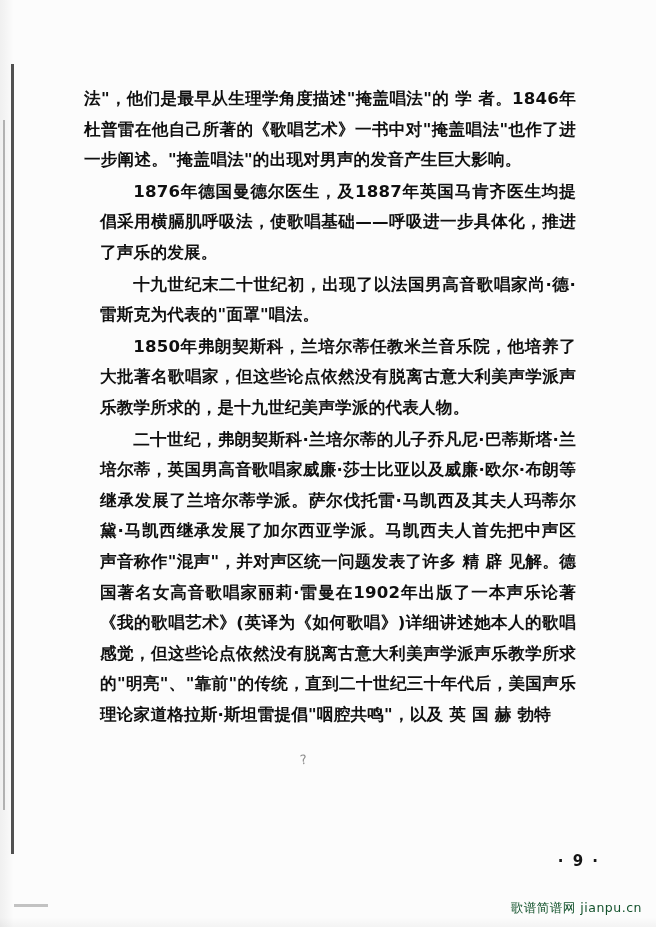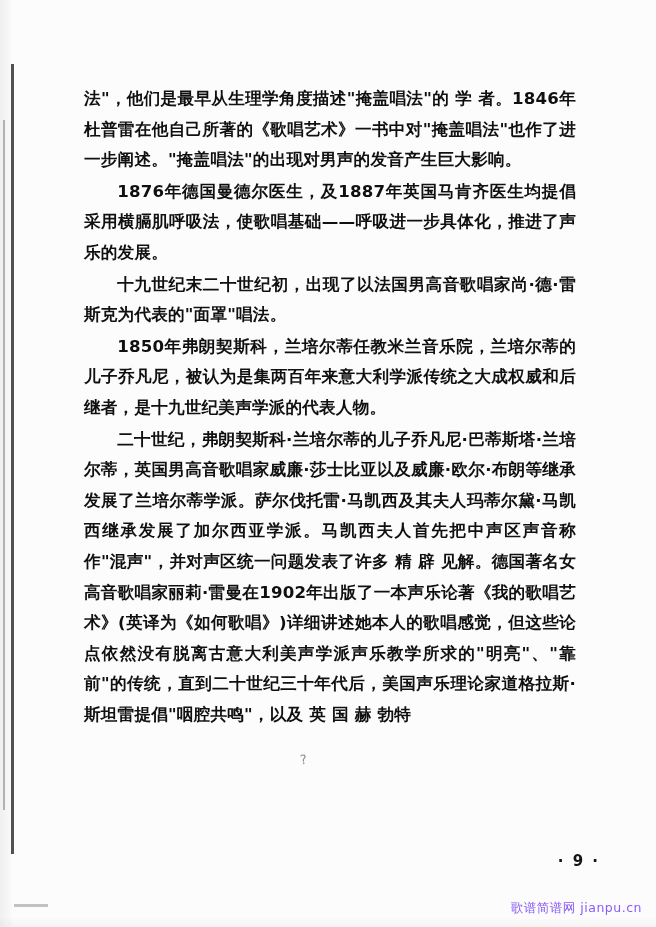--- a/index.html
+++ b/index.html
@@ -60,38 +60,39 @@
     letter-spacing: 0.2px;
     text-align: justify;
     text-justify: inter-character;
   }
   .para {
     margin: 0 0 1px 0;
     text-indent: 0;
   }
   .para.indent {
     text-indent: 2em;
+    margin-left: 16px;
   }
   .page-number {
     position: absolute;
     right: 56px;
     top: 852px;
     font-family: "DejaVu Sans", sans-serif;
     font-size: 15px;
     font-weight: 700;
     color: #151515;
     letter-spacing: 2px;
   }
   .watermark {
     position: absolute;
     right: 14px;
     bottom: 10px;
     font-family: "DejaVu Sans", sans-serif;
     font-size: 12.5px;
-    color: #8b5cf6;
+    color: #14532d;
     letter-spacing: 0.5px;
   }
   .smudge {
     position: absolute;
     left: 300px;
     top: 752px;
     font-size: 13px;
     color: #6a6a6a;
     transform: rotate(-8deg);
     opacity: 0.75;
@@ -111,21 +112,21 @@
 
 <div class="page">
 
   <div class="left-bar"></div>
   <div class="left-bar2"></div>
 
   <div class="body-text">
     <p class="para">法"，他们是最早从生理学角度描述"掩盖唱法"的 学 者。1846年杜普雷在他自己所著的《歌唱艺术》一书中对"掩盖唱法"也作了进一步阐述。"掩盖唱法"的出现对男声的发音产生巨大影响。</p>
     <p class="para indent">1876年德国曼德尔医生，及1887年英国马肯齐医生均提倡采用横膈肌呼吸法，使歌唱基础——呼吸进一步具体化，推进了声乐的发展。</p>
     <p class="para indent">十九世纪末二十世纪初，出现了以法国男高音歌唱家尚·德·雷斯克为代表的"面罩"唱法。</p>
-    <p class="para indent">1850年弗朗契斯科，兰培尔蒂任教米兰音乐院，兰培尔蒂的儿子乔凡尼，被认为是集两百年来意大利学派传统之大成权威和后继者，是十九世纪美声学派的代表人物。</p>
+    <p class="para indent">1850年弗朗契斯科，兰培尔蒂任教米兰音乐院，他培养了大批著名歌唱家，但这些论点依然没有脱离古意大利美声学派声乐教学所求的，是十九世纪美声学派的代表人物。</p>
     <p class="para indent">二十世纪，弗朗契斯科·兰培尔蒂的儿子乔凡尼·巴蒂斯塔·兰培尔蒂，英国男高音歌唱家威廉·莎士比亚以及威廉·欧尔·布朗等继承发展了兰培尔蒂学派。萨尔伐托雷·马凯西及其夫人玛蒂尔黛·马凯西继承发展了加尔西亚学派。马凯西夫人首先把中声区声音称作"混声"，并对声区统一问题发表了许多 精 辟 见解。德国著名女高音歌唱家丽莉·雷曼在1902年出版了一本声乐论著《我的歌唱艺术》(英译为《如何歌唱》)详细讲述她本人的歌唱感觉，但这些论点依然没有脱离古意大利美声学派声乐教学所求的"明亮"、"靠前"的传统，直到二十世纪三十年代后，美国声乐理论家道格拉斯·斯坦雷提倡"咽腔共鸣"，以及 英 国 赫 勃特</p>
   </div>
 
   <div class="smudge">?</div>
 
   <div class="page-number">
     · <span>9</span> ·
   </div>
 
   <div class="bottom-speck"></div>

